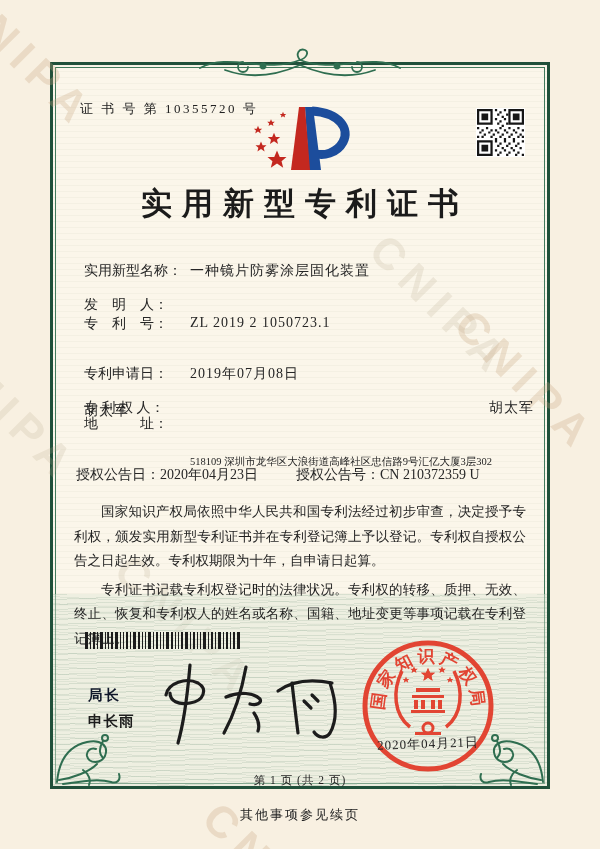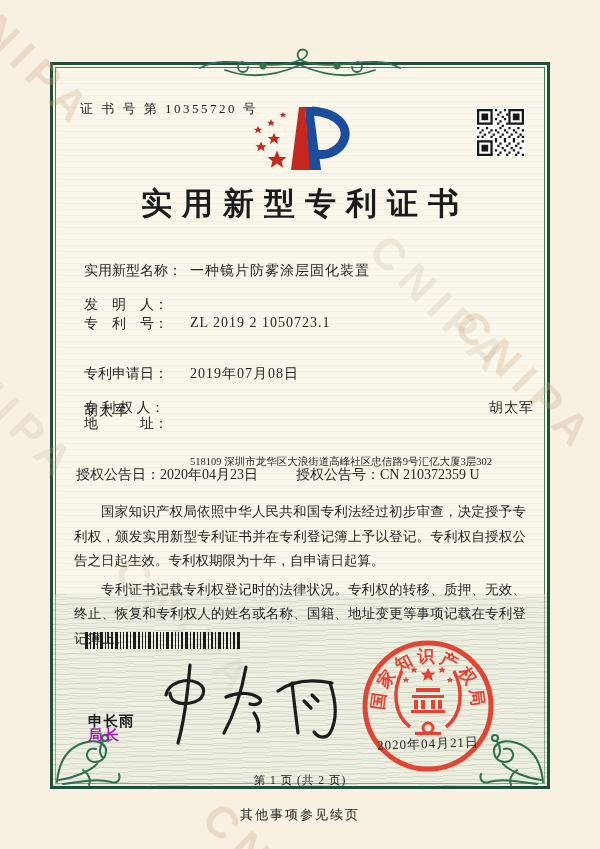--- a/index.html
+++ b/index.html
@@ -47,21 +47,21 @@
   .field-value { letter-spacing:1px; }
   .value-address { font-size:10.5px; letter-spacing:0; white-space:nowrap; padding-top:3px;margin-top:37px; }
   .grant-row { position:absolute; left:76px; top:466px; z-index:2; font-size:14px; color:#262626; white-space:nowrap; }
   .grant-gap { display:inline-block; width:38px; }
   .paragraphs { position:absolute; left:70px; top:496px; width:460px; z-index:2; }
   .paragraphs p {
     margin:4px; text-indent:2em; font-size:13.5px; line-height:24.5px;
     text-align:justify; color:#1f1f1f;
   }
   .barcode { position:absolute; left:85px; top:632px; width:157px; height:17px; z-index:2; }
-  .director-title { position:absolute; left:88px; top:686px; z-index:2; font-family:Liberation Sans, sans-serif; font-size:14.5px; font-weight:600; color:#a21caf; letter-spacing:2px;margin-top:40px; }
+  .director-title { position:absolute; left:88px; top:686px; z-index:2; font-family:Liberation Sans, sans-serif; font-size:14.5px; font-weight:600; color:#0f172a; letter-spacing:2px; }
   .director-name  { position:absolute; left:88px; top:712px; z-index:2; font-family:"Liberation Sans", sans-serif; font-size:14.5px; font-weight:600; color:#1d1d1d; letter-spacing:1px; }
   .signature { position:absolute; left:146px; top:653px; width:205px; height:100px; z-index:3; }
   .seal { position:absolute; left:359px; top:637px; width:138px; height:138px; z-index:3; opacity:0.95; }
   .seal-date {
     position:absolute; left:358px; top:735px; width:140px; z-index:4; text-align:center;
     font-size:13px; color:#262626; letter-spacing:1px; transform:rotate(-2deg);
   }
   .page-number { position:absolute; left:0; right:0; top:773px; z-index:2; text-align:center; font-size:11.5px; color:#222; letter-spacing:1px; }
   .continuation { position:absolute; left:0; right:0; top:806px; z-index:2; text-align:center; font-size:13px; color:#222; letter-spacing:2px; }
   .ornament-top { position:absolute; left:195px; top:46px; width:210px; height:36px; z-index:2; }

